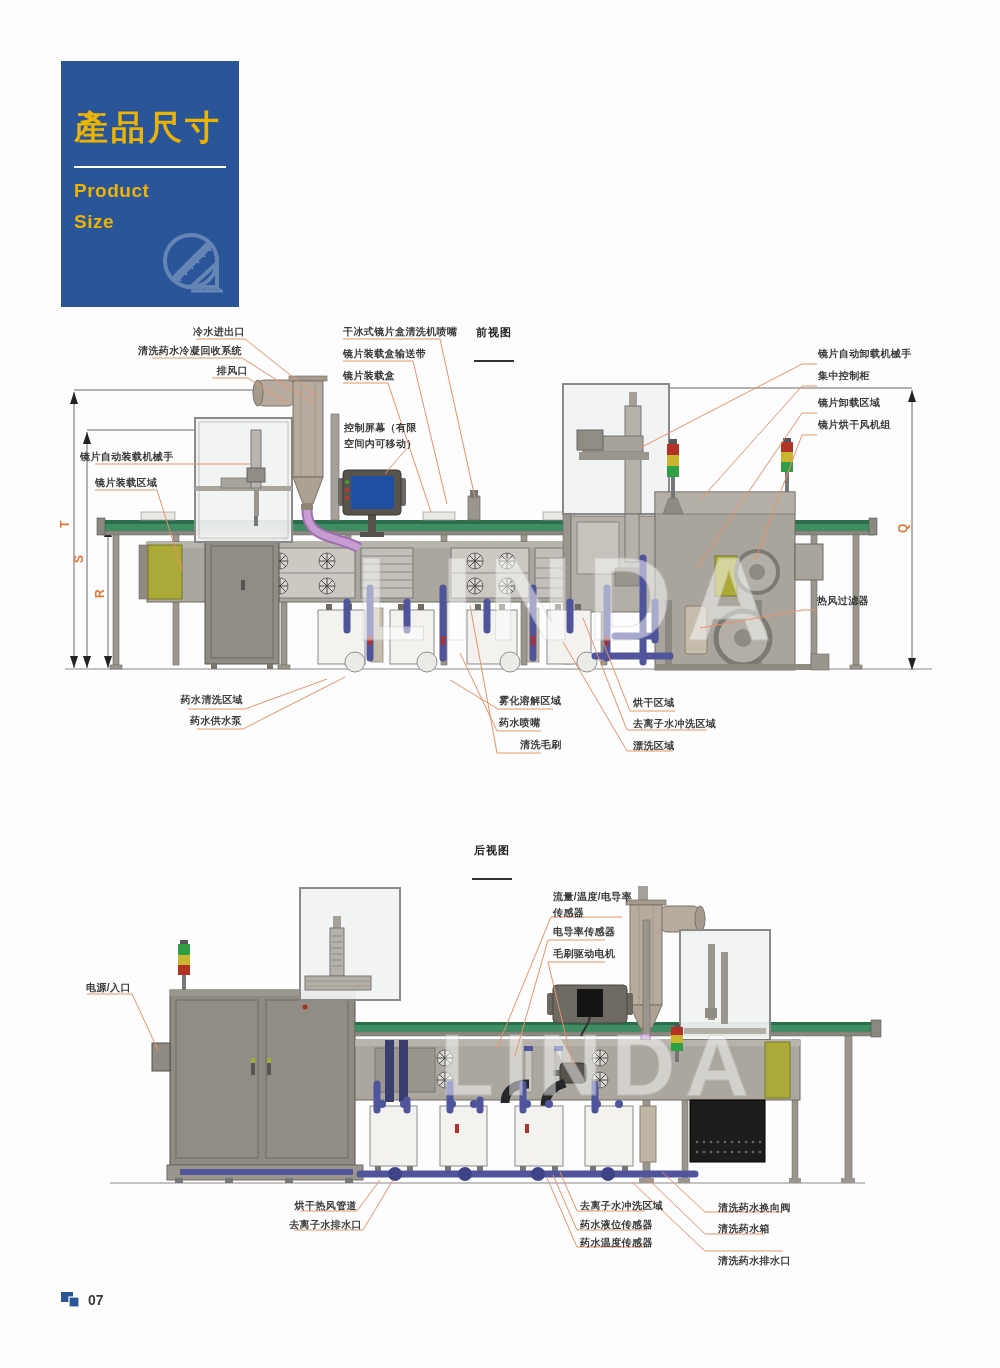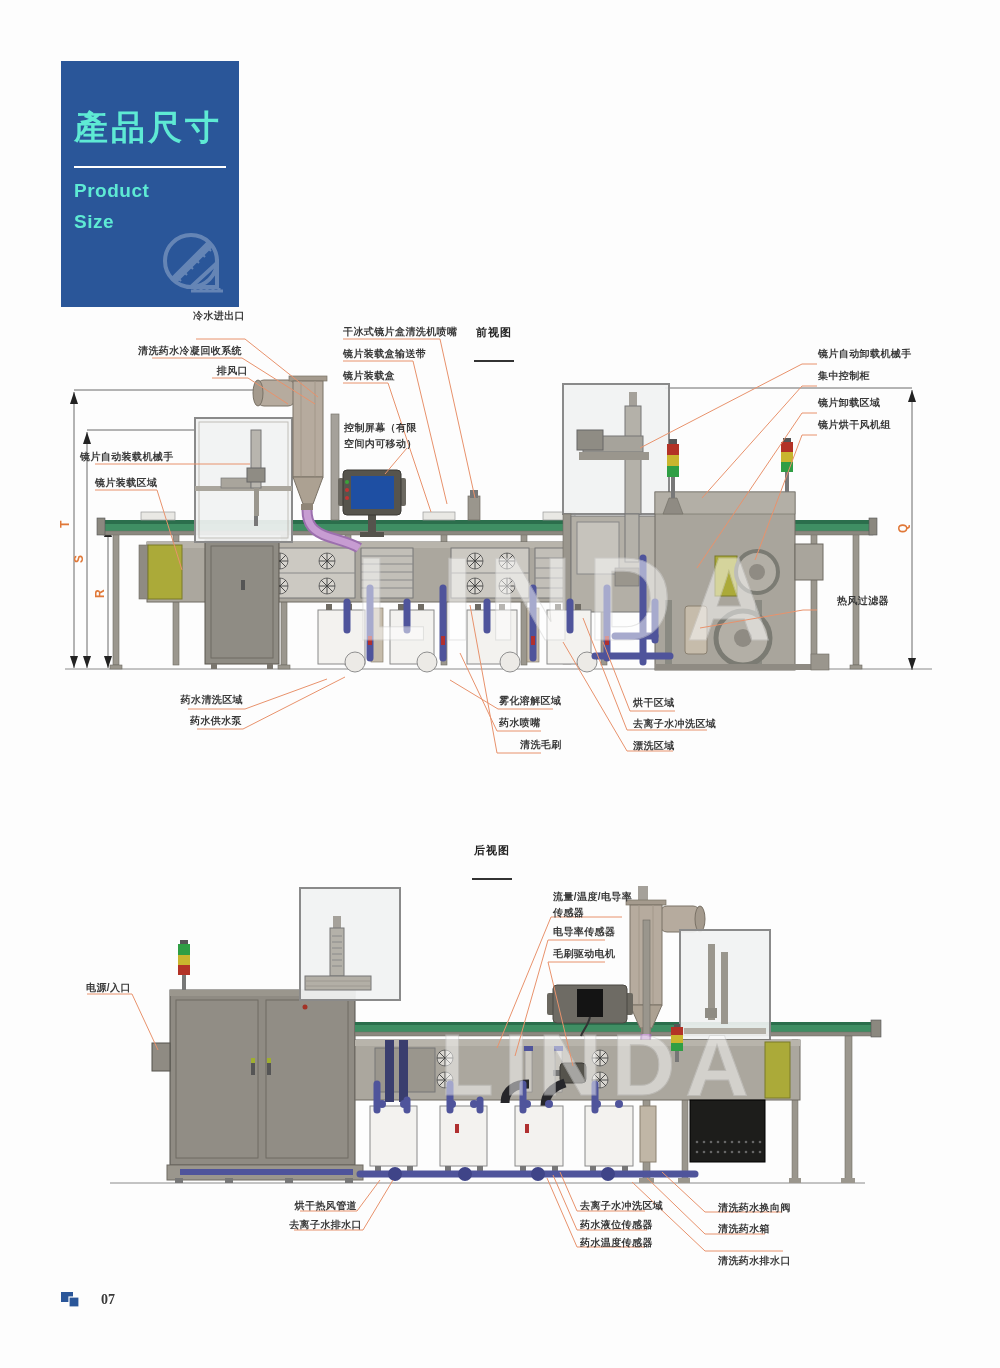--- a/index.html
+++ b/index.html
@@ -1,33 +1,33 @@
 <!DOCTYPE html>
 <html><head>
 <meta charset="utf-8">
 <style>
   html,body{margin:0;padding:0;background:#888;}
   #page{position:relative;width:1000px;height:1368px;background:#fdfdfd;overflow:hidden;
         font-family:"Liberation Sans","DejaVu Sans",sans-serif;}
   
-  .brand-card{position:absolute;left:61px;top:61px;width:178px;height:246px;background:#2a5699;color:#5eead4;}
+  .brand-card{position:absolute;left:61px;top:61px;width:178px;height:246px;background:#2a5699;color:#eab308;}
   .brand-title{font-size:34px;font-weight:bold;letter-spacing:3px;margin:44px 0 0 13px;}
   .brand-divider{height:2px;background:#fff;margin:15px 13px 12px 13px;}
   .brand-sub{font-size:19px;font-weight:bold;margin:0 12px 9px 13px;letter-spacing:.5px;}
   .brand-icon{position:absolute;right:8px;bottom:8px;opacity:.28;}
   
   .view-title{position:absolute;font-size:11px;font-weight:bold;color:#222;
               border-bottom:2px solid #333;padding:0 2px 20px 2px;letter-spacing:1px;}
   
   .callout{position:absolute;font-size:10px;font-weight:bold;color:#3a3a3a;
            line-height:1.6;white-space:pre-line;letter-spacing:.4px;}
   .callout.r{text-align:right;}
   .diagram-svg{position:absolute;}
   
-  .footer{position:absolute;left:61px;top:1292px;display:flex;align-items:flex-start;gap:21px;font-family:Liberation Serif, serif;}
+  .footer{position:absolute;left:61px;top:1292px;display:flex;align-items:flex-start;gap:8px;}
   .footer-num{font-size:14px;font-weight:bold;color:#3a3a3a;}
 </style>
 </head>
 <body>
 
 <div id="page">
 
   <div class="brand-card">
     <div class="brand-title">產品尺寸</div>
     <div class="brand-divider"></div>
@@ -309,35 +309,35 @@
     </g>
 
     <g font-size="12" font-weight="bold" fill="#e07838">
       <text transform="rotate(-90 14 210)" x="14" y="210">T</text>
       <text transform="rotate(-90 28 245)" x="28" y="245">S</text>
       <text transform="rotate(-90 49 280)" x="49" y="280">R</text>
       <text transform="rotate(-90 852 215)" x="852" y="215">Q</text>
     </g>
   </svg>
 
-  <div class="callout r" style="right:755px;top:308px;">冷水进出口</div>
+  <div class="callout r" style="right:755px;top:324px;">冷水进出口</div>
   <div class="callout r" style="right:758px;top:343px;">清洗药水冷凝回收系统</div>
   <div class="callout r" style="right:752px;top:363px;">排风口</div>
   <div class="callout" style="left:343px;top:324px;">干冰式镜片盒清洗机喷嘴</div>
   <div class="callout" style="left:343px;top:346px;">镜片装载盒输送带</div>
   <div class="callout" style="left:343px;top:368px;">镜片装载盒</div>
   <div class="callout" style="left:344px;top:420px;">控制屏幕（有限
 空间内可移动）</div>
   <div class="callout" style="left:80px;top:449px;">镜片自动装载机械手</div>
   <div class="callout" style="left:95px;top:475px;">镜片装载区域</div>
   <div class="callout" style="left:818px;top:346px;">镜片自动卸载机械手</div>
   <div class="callout" style="left:818px;top:368px;">集中控制柜</div>
   <div class="callout" style="left:818px;top:395px;">镜片卸载区域</div>
   <div class="callout" style="left:818px;top:417px;">镜片烘干风机组</div>
-  <div class="callout" style="left:817px;top:593px;margin-left:20px;">热风过滤器</div>
+  <div class="callout" style="left:817px;top:593px;">热风过滤器</div>
   <div class="callout r" style="right:757px;top:692px;font-family:Liberation Serif, serif;">药水清洗区域</div>
   <div class="callout r" style="right:758px;top:713px;">药水供水泵</div>
   <div class="callout" style="left:499px;top:693px;">雾化溶解区域</div>
   <div class="callout" style="left:499px;top:715px;">药水喷嘴</div>
   <div class="callout" style="left:520px;top:737px;">清洗毛刷</div>
   <div class="callout" style="left:633px;top:695px;">烘干区域</div>
   <div class="callout" style="left:633px;top:716px;">去离子水冲洗区域</div>
   <div class="callout" style="left:633px;top:738px;">漂洗区域</div>
 
   <div class="view-title" style="left:472px;top:843px;">后视图</div>

